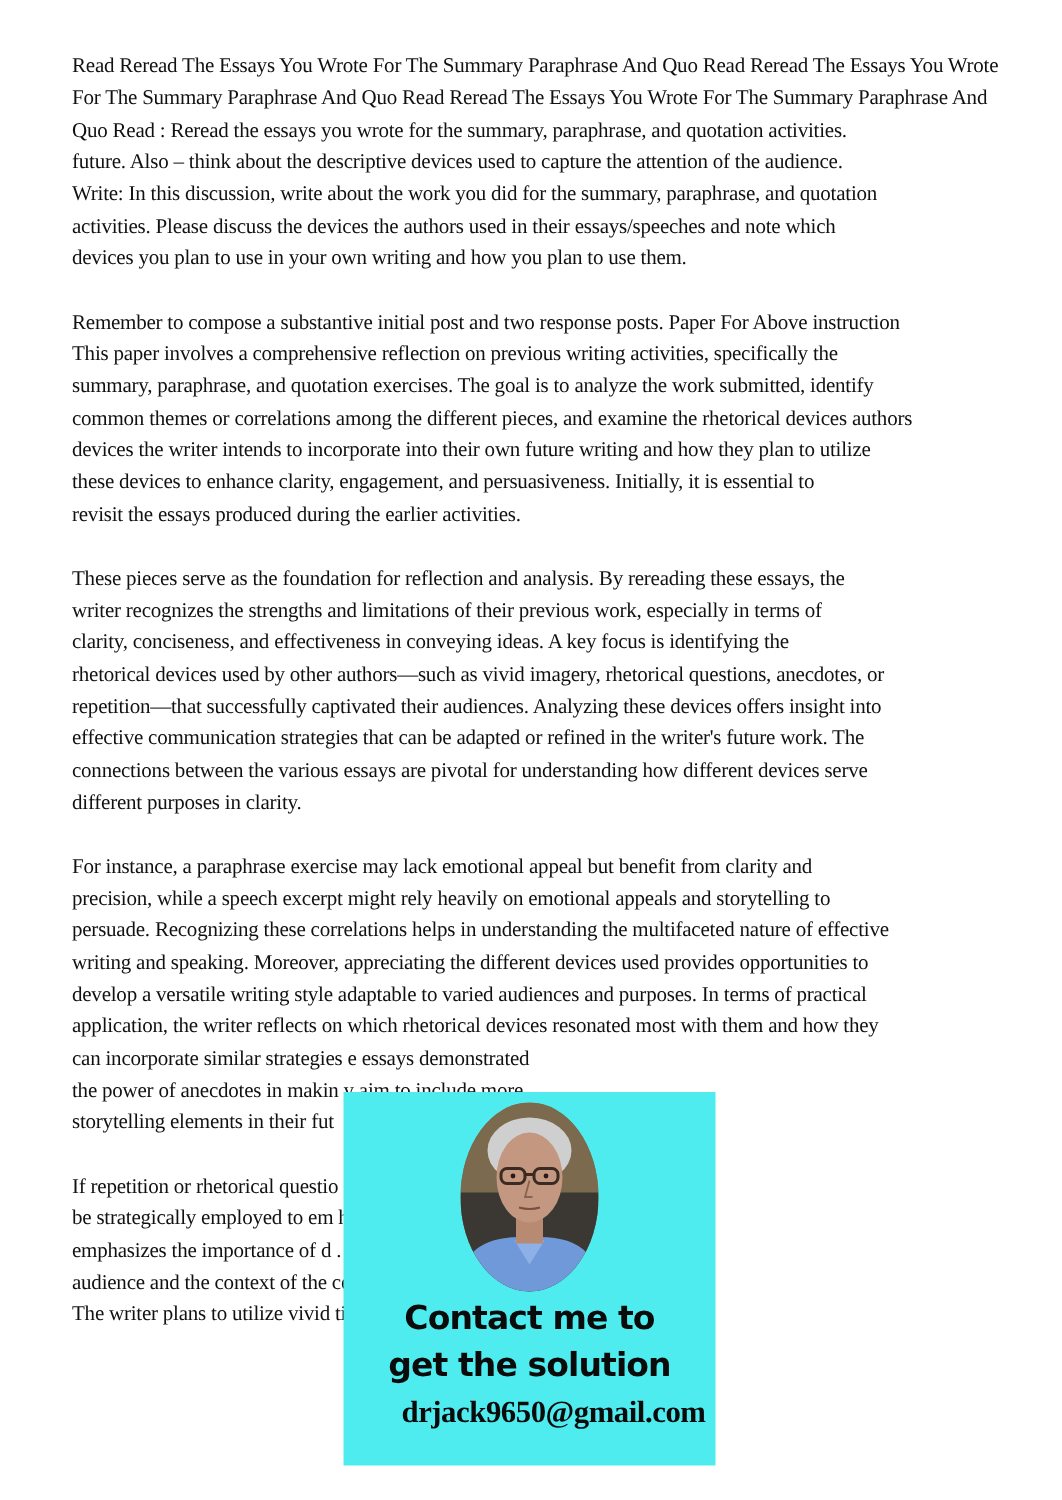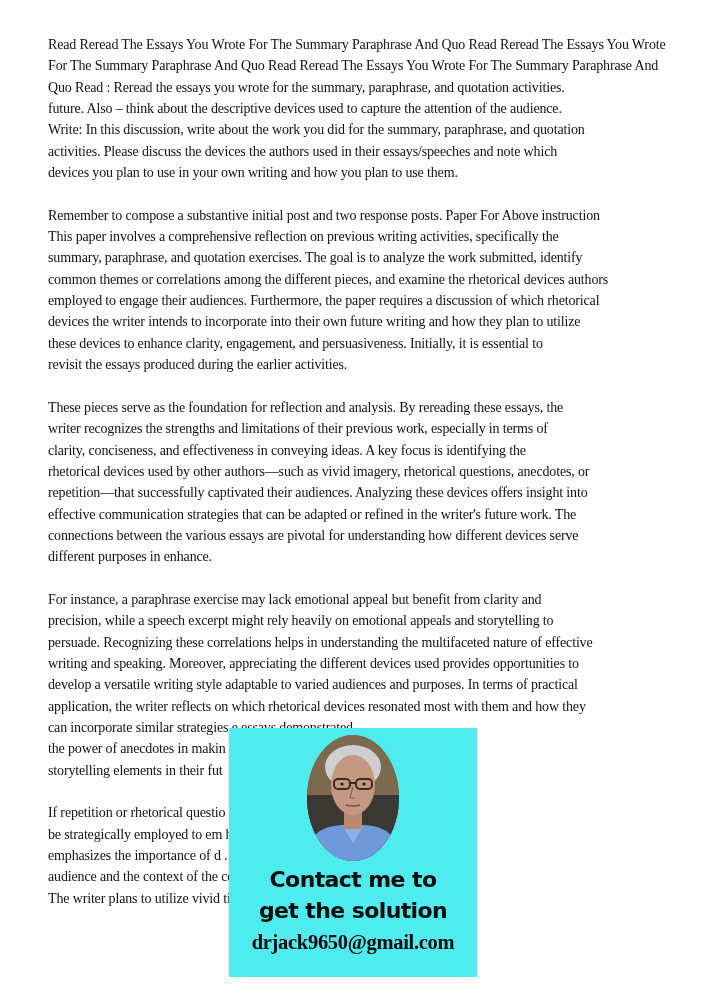--- a/index.html
+++ b/index.html
@@ -61,21 +61,21 @@
       font-family: "DejaVu Sans", "Liberation Sans", sans-serif;
       font-weight: bold;
       font-size: 22px;
       letter-spacing: -0.6px;
       color: #0b0b0b;
     }
     .promo-line1 { top: 139px; }
     .promo-line2 { top: 170px; }
     .promo-email {
       position: absolute;
-      left: 0;
+      left: 16px;
       width: 100%;
       top: 203px;
       text-align: center;
       font-family: "Liberation Serif", "DejaVu Serif", serif;
       font-weight: bold;
       font-size: 20.5px;
       letter-spacing: -0.3px;
       color: #0b0b0b;
     }
   </style>
@@ -90,34 +90,33 @@
     <span class="line">future. Also – think about the descriptive devices used to capture the attention of the audience.</span>
     <span class="line">Write: In this discussion, write about the work you did for the summary, paraphrase, and quotation</span>
     <span class="line">activities. Please discuss the devices the authors used in their essays/speeches and note which</span>
     <span class="line">devices you plan to use in your own writing and how you plan to use them.</span>
   </div>
   <div class="para">
     <span class="line">Remember to compose a substantive initial post and two response posts. Paper For Above instruction</span>
     <span class="line">This paper involves a comprehensive reflection on previous writing activities, specifically the</span>
     <span class="line">summary, paraphrase, and quotation exercises. The goal is to analyze the work submitted, identify</span>
     <span class="line">common themes or correlations among the different pieces, and examine the rhetorical devices authors</span>
-    <span class="line">employed to engage their audiences. Furthermore, the paper requires a discussion of which rhetorical</span>
     <span class="line">devices the writer intends to incorporate into their own future writing and how they plan to utilize</span>
     <span class="line">these devices to enhance clarity, engagement, and persuasiveness. Initially, it is essential to</span>
     <span class="line">revisit the essays produced during the earlier activities.</span>
   </div>
   <div class="para">
     <span class="line">These pieces serve as the foundation for reflection and analysis. By rereading these essays, the</span>
     <span class="line">writer recognizes the strengths and limitations of their previous work, especially in terms of</span>
     <span class="line">clarity, conciseness, and effectiveness in conveying ideas. A key focus is identifying the</span>
     <span class="line">rhetorical devices used by other authors—such as vivid imagery, rhetorical questions, anecdotes, or</span>
     <span class="line">repetition—that successfully captivated their audiences. Analyzing these devices offers insight into</span>
     <span class="line">effective communication strategies that can be adapted or refined in the writer's future work. The</span>
     <span class="line">connections between the various essays are pivotal for understanding how different devices serve</span>
-    <span class="line">different purposes in enhance.</span>
+    <span class="line">different purposes in clarity.</span>
   </div>
   <div class="para">
     <span class="line">For instance, a paraphrase exercise may lack emotional appeal but benefit from clarity and</span>
     <span class="line">precision, while a speech excerpt might rely heavily on emotional appeals and storytelling to</span>
     <span class="line">persuade. Recognizing these correlations helps in understanding the multifaceted nature of effective</span>
     <span class="line">writing and speaking. Moreover, appreciating the different devices used provides opportunities to</span>
     <span class="line">develop a versatile writing style adaptable to varied audiences and purposes. In terms of practical</span>
     <span class="line">application, the writer reflects on which rhetorical devices resonated most with them and how they</span>
     <span class="line">can incorporate similar strategies                                                  e essays demonstrated</span>
     <span class="line">the power of anecdotes in makin                                                   y aim to include more</span>

